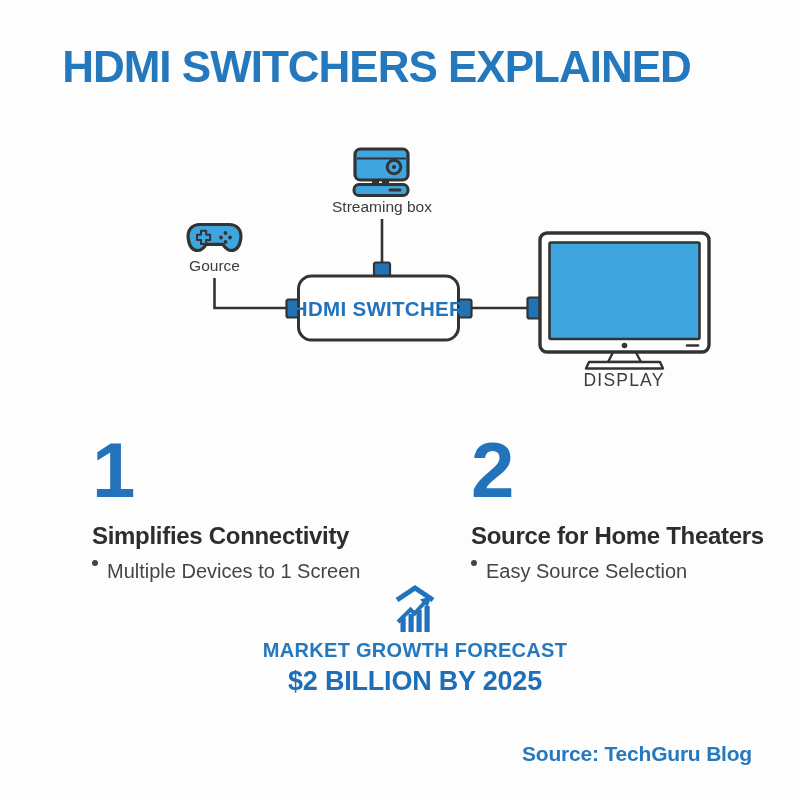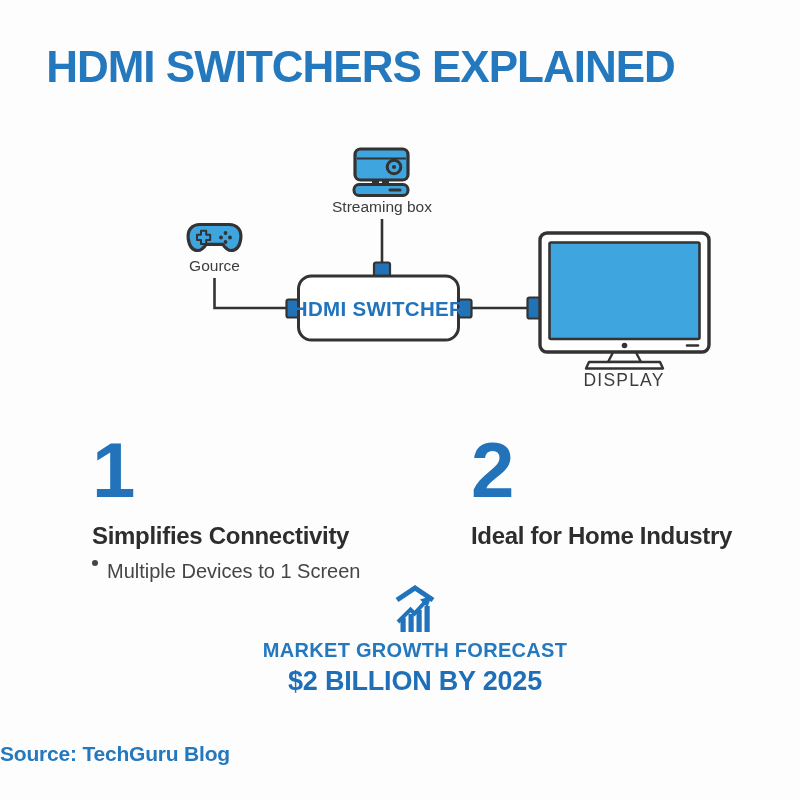--- a/index.html
+++ b/index.html
@@ -3,21 +3,21 @@
 <meta charset="utf-8">
 <style>
   html,body{margin:0;padding:0;}
   .stage{
     position:relative;width:800px;height:800px;overflow:hidden;
     background:var(--bg,#fdfdfd);
     font-family:"Liberation Sans",sans-serif;
   }
   
   .title{
-    position:absolute;top:42px;left:0;width:721px;margin:0;
+    position:absolute;top:42px;left:16px;width:721px;margin:0;
     text-align:center;font-size:44px;font-weight:700;letter-spacing:-1px;
     color:var(--title-blue,#2478BE);
   }
   
   .diagram{position:absolute;top:0;left:0;width:800px;height:420px;}
   .outline{stroke:var(--outline-dark,#333);stroke-linejoin:round;}
   .fill-blue{fill:var(--icon-fill,#3FA5DE);}
   .fill-port{fill:var(--port-fill,#2173B5);}
   .fill-white{fill:#ffffff;}
   .dark{fill:var(--outline-dark,#333);}
@@ -58,21 +58,21 @@
     margin-top:4px;font-size:27px;font-weight:700;letter-spacing:-.2px;
     color:var(--value-blue,#1F6FB8);
   }
   .forecast .fc-note{
     margin-top:4px;font-size:19px;color:var(--label-dark,#3C3C3C);
   }
   .ic-stroke{stroke:var(--accent-blue,#2478BE);fill:none;}
   .ic-fill{fill:var(--accent-blue,#2478BE);}
   
   .attribution{
-    position:absolute;top:742px;left:0;width:752px;text-align:left;
+    position:absolute;top:742px;left:0;width:752px;text-align:right;
     font-size:21px;font-weight:700;letter-spacing:-.2px;
     color:var(--title-blue,#2478BE);
   }
 </style>
 </head>
 <body>
 
 <div class="stage">
 
   <h1 class="title">HDMI SWITCHERS EXPLAINED</h1>
@@ -134,21 +134,25 @@
     <div class="num">1</div>
     <h2>Simplifies Connectivity</h2>
     <div class="bullet">
       <span class="dot"></span>
       <span>Multiple Devices to 1 Screen</span>
     </div>
   </section>
 
   <section class="feature f2">
     <div class="num">2</div>
-    <h2>Ideal for Home Industry</h2>
+    <h2>Source for Home Theaters</h2>
+    <div class="bullet">
+      <span class="dot"></span>
+      <span>Easy Source Selection</span>
+    </div>
   </section>
 
   <div class="forecast">
     <svg class="growth-svg" width="46" height="50" viewBox="0 0 46 50">
       <path class="ic-stroke" d="M 5 15 L 23 3 L 41 15" stroke-width="5"></path>
       <rect class="ic-fill" x="8.5" y="33" width="5.2" height="14"></rect>
       <rect class="ic-fill" x="16.5" y="29" width="5.2" height="18"></rect>
       <rect class="ic-fill" x="24.5" y="25" width="5.2" height="22"></rect>
       <rect class="ic-fill" x="32.5" y="21" width="5.2" height="26"></rect>
       <path class="ic-stroke" d="M 6 37 L 18.5 24.5 L 22.5 28.5 L 34 16" stroke-width="4"></path>

